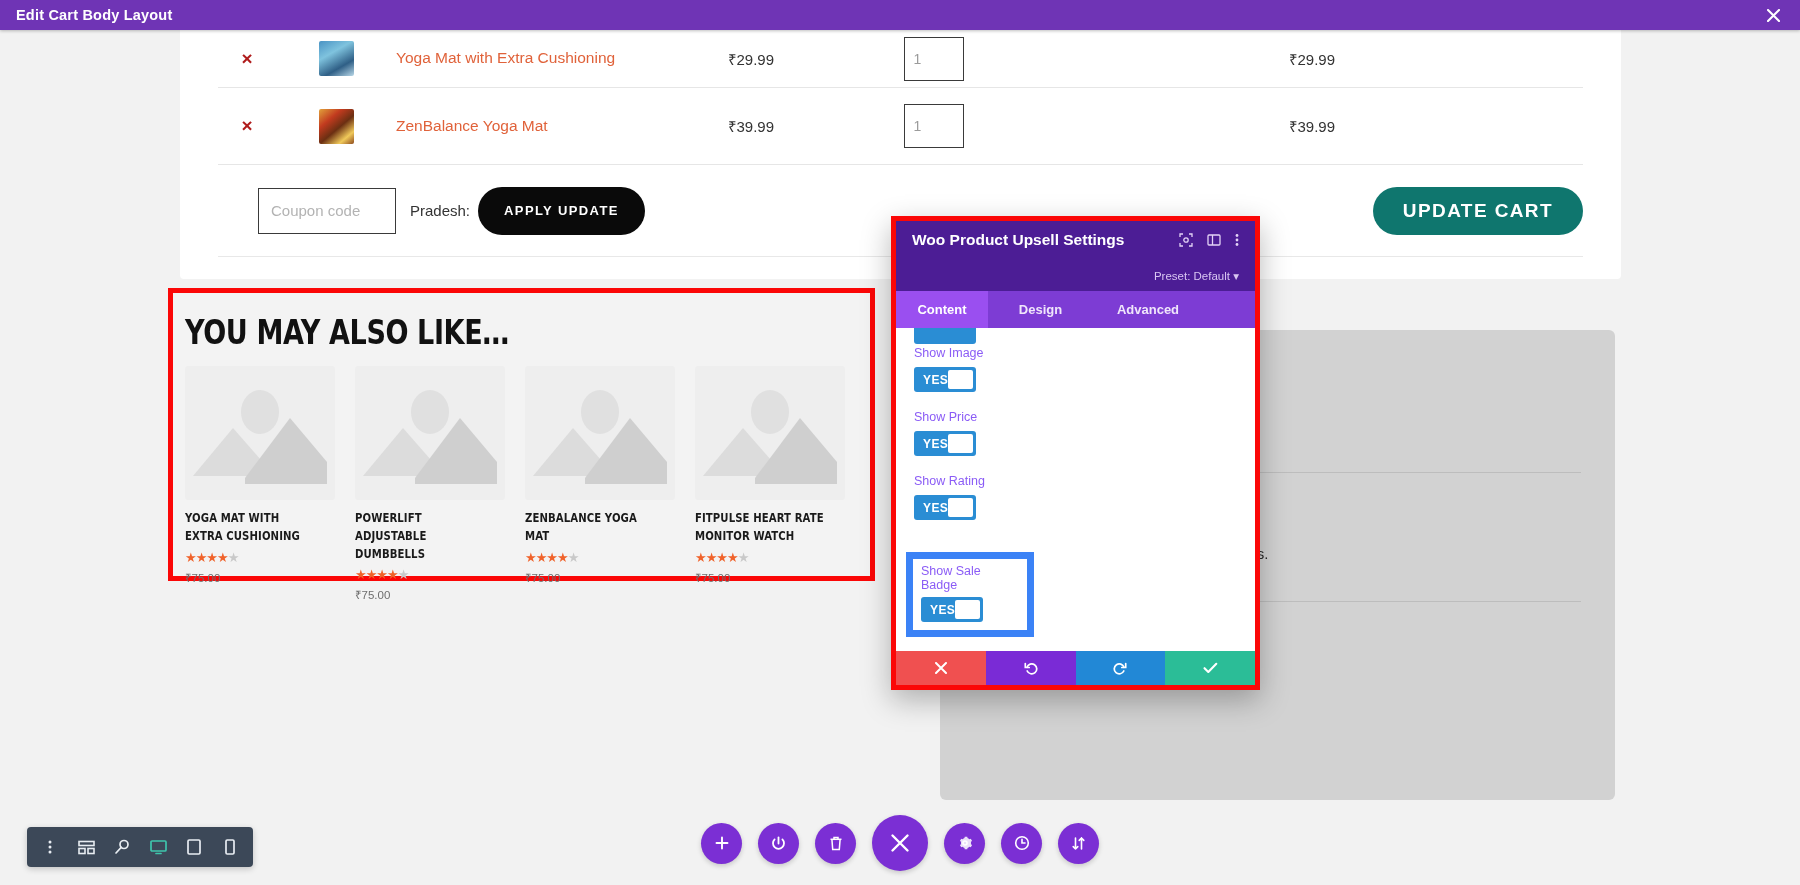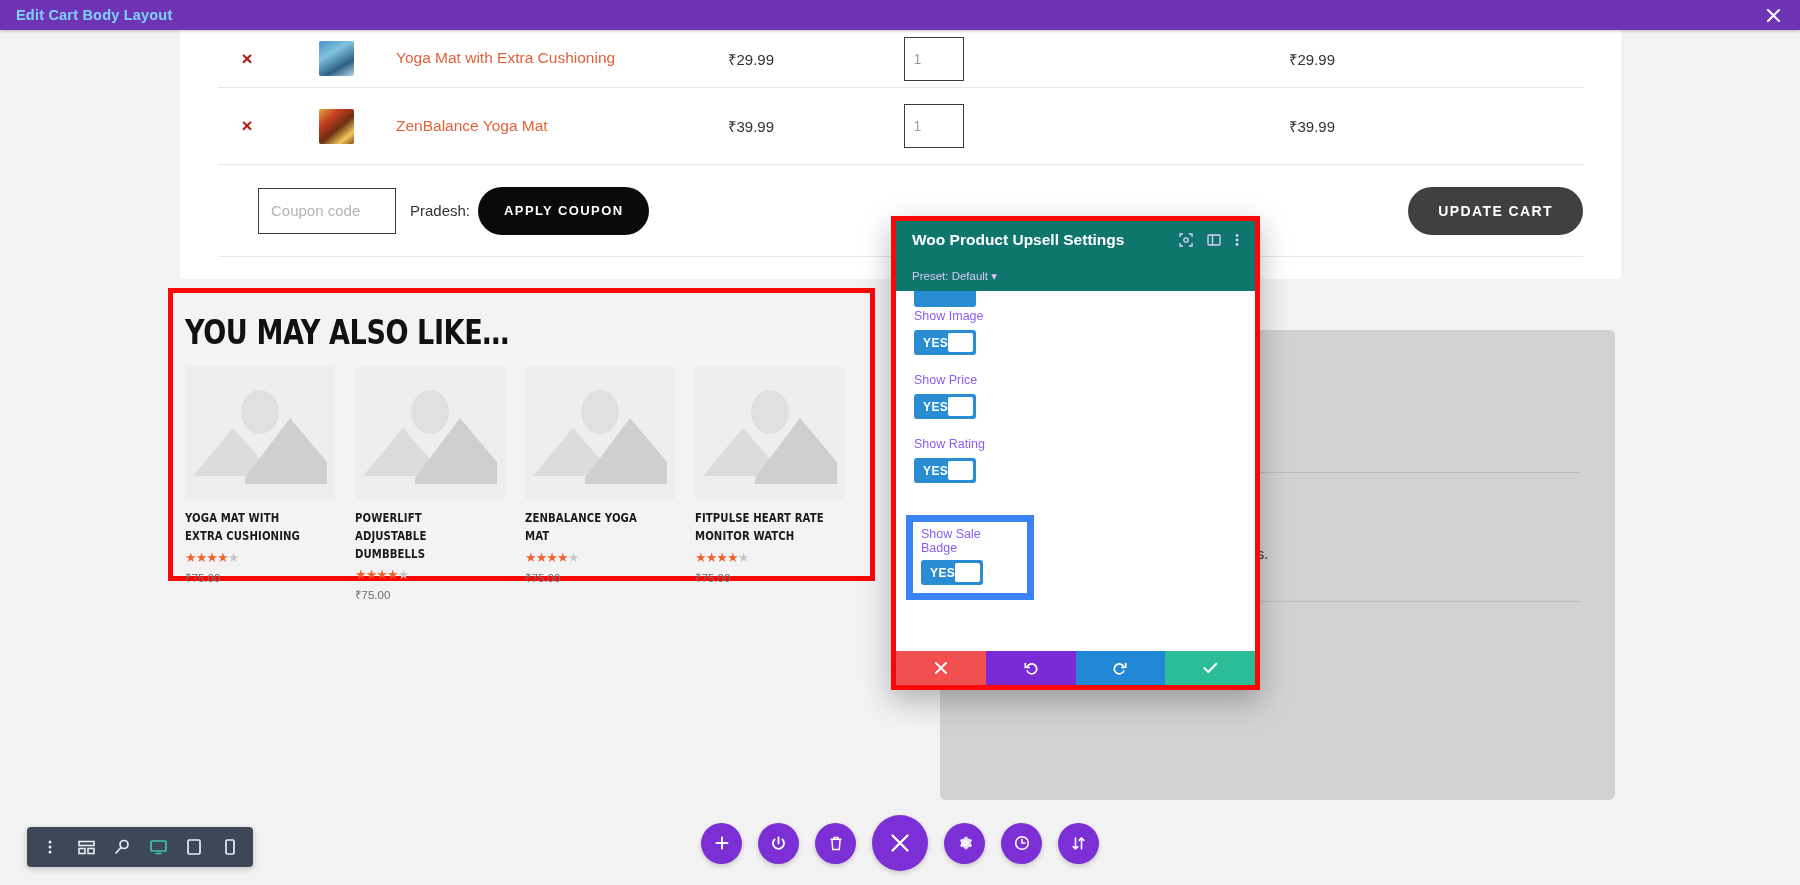--- a/index.html
+++ b/index.html
@@ -13,21 +13,21 @@
 
   
   .topbar {
     position: absolute; top: 0; left: 0; width: 1800px; height: 30px;
     background: #6f34b5;
     display: flex; align-items: center; justify-content: space-between;
     padding: 0 16px;
     box-shadow: 0 1px 3px rgba(0,0,0,.25);
     z-index: 60;
   }
-  .topbar-title { color: #7dd3fc; font-size: 14.5px; font-weight: 700; letter-spacing: .2px; }
+  .topbar-title { color: #ffffff; font-size: 14.5px; font-weight: 700; letter-spacing: .2px; }
   .topbar-close {
     color: #fff; font-size: 17px; line-height: 1; cursor: pointer;
     width: 22px; height: 22px; display: flex; align-items: center; justify-content: center;
   }
 
   
   .canvas { position: absolute; top: 30px; left: 0; width: 1800px; height: 855px; background: #f2f2f2; overflow: hidden; }
 
   
   .cart-card {
@@ -66,23 +66,23 @@
   }
   .coupon-input::placeholder { color: #b3b3b3; }
   .coupon-label { margin-left: 14px; font-size: 15px; color: #333; }
   .btn-pill {
     background: #0a0a0a; color: #fff; border: none; border-radius: 40px;
     padding: 0 26px; height: 48px; font-size: 13px; font-weight: 700; letter-spacing: 1.4px;
     cursor: pointer; font-family: "Liberation Sans", sans-serif;
   }
   .btn-apply { margin-left: 8px; }
   .btn-update {
-    position: absolute; right: 0; background: #404040; color: #fff; border: none;
+    position: absolute; right: 0; background: #0f766e; color: #fff; border: none;
     border-radius: 40px; height: 48px; padding: 0 30px;
-    font-size: 14px; font-weight: 700; letter-spacing: 1.4px; cursor: pointer;
+    font-size: 19px; font-weight: 700; letter-spacing: 1.4px; cursor: pointer;
     font-family: "Liberation Sans", sans-serif;
   }
 
   
   .upsell {
     position: absolute; left: 168px; top: 258px; width: 707px; height: 293px;
     background: #f3f3f3; border: 5px solid #fb0707; box-sizing: border-box;
     padding: 14px 10px 0 10px;
   }
   .upsell-title {
@@ -131,21 +131,21 @@
     cursor: pointer; font-family: "Liberation Sans", sans-serif;
   }
 
   
   .settings {
     position: absolute; left: 891px; top: 186px; width: 369px; height: 474px;
     border: 5px solid #fb0707; background: #fff; box-sizing: border-box;
     box-shadow: 0 10px 28px rgba(0,0,0,.28); z-index: 40;
     display: flex; flex-direction: column;
   }
-  .st-head { background: #0f766e; padding: 10px 16px 8px 16px; }
+  .st-head { background: #4c1d95; padding: 10px 16px 8px 16px; text-align: right; }
   .st-head-top { display: flex; align-items: center; justify-content: space-between; }
   .st-title { color: #fff; font-size: 15.5px; font-weight: 700; }
   .st-icons { display: flex; align-items: center; gap: 14px; }
   .st-ic { color: #e3d3f6; cursor: pointer; display: flex; }
   .st-preset { color: #d9c6f2; font-size: 11.5px; margin-top: 20px; cursor: pointer; }
   .st-tabs { display: flex; background: #7d3cd4; }
   .st-tab {
     padding: 11px 0; text-align: center; color: #f0e6fb; font-size: 13px; cursor: pointer;
     font-weight: 600;
   }
@@ -263,21 +263,21 @@
         <div class="c-qty">
           <input class="qty-box" type="text" value="1" style="">
         </div>
         <div class="c-total">₹39.99</div>
       </div>
 
       <div class="coupon-row">
         <div style="width:16px"></div>
         <input class="coupon-input" type="text" placeholder="Coupon code" style="">
         <span class="coupon-label">Pradesh:</span>
-        <button class="btn-pill btn-apply">APPLY COUPON</button>
+        <button class="btn-pill btn-apply">APPLY UPDATE</button>
         <button class="btn-update">UPDATE CART</button>
       </div>
     </div>
 
     <div class="upsell">
       <div class="upsell-title">YOU MAY ALSO LIKE…</div>
       <div class="upsell-grid">
 
         <div class="u-card">
           <div class="u-img">
@@ -383,20 +383,25 @@
               </svg>
             </span>
           </div>
         </div>
         <div class="st-preset">
           <span>Preset: Default</span>
           <span>▾</span>
         </div>
       </div>
 
+      <div class="st-tabs">
+        <div class="st-tab t1 active">Content</div>
+        <div class="st-tab t2">Design</div>
+        <div class="st-tab t3">Advanced</div>
+      </div>
 
       <div class="st-body">
         <div class="clipped-toggle"></div>
 
         <div class="field">
           <div class="field-label">Show Image</div>
           <div class="toggle">
             <span class="toggle-txt">YES</span>
             <span class="toggle-knob"></span>
           </div>

